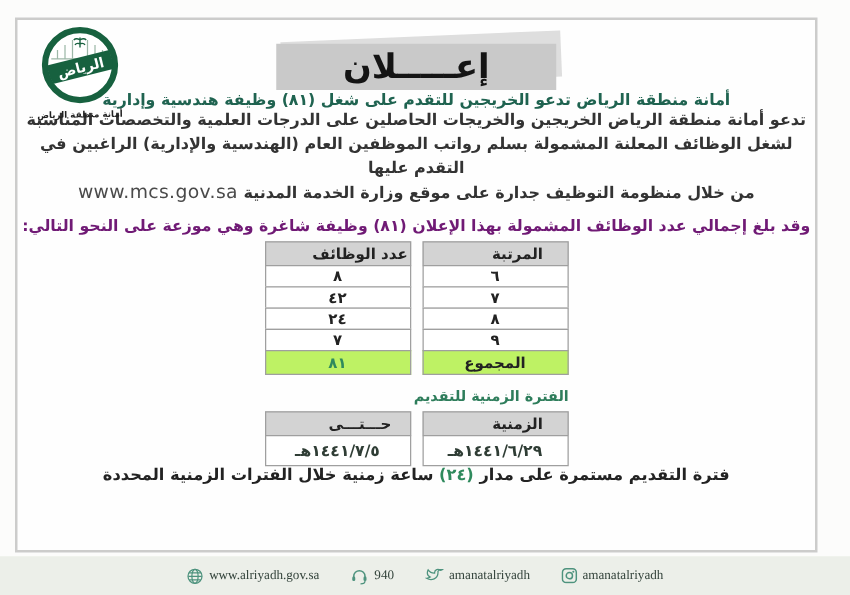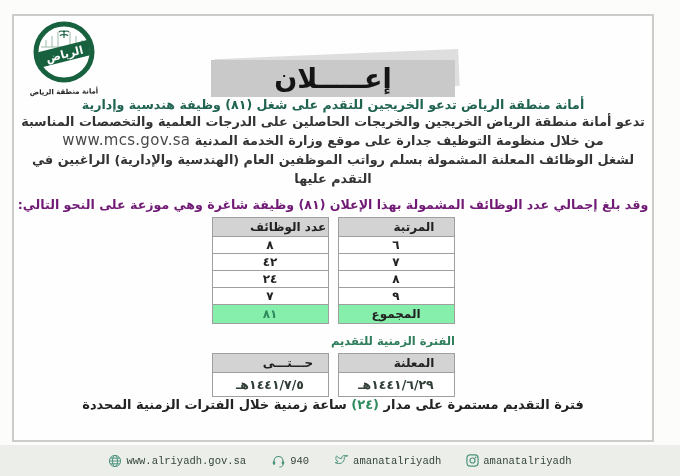--- a/index.html
+++ b/index.html
@@ -10,46 +10,46 @@
   }
   .card{
     position:absolute;left:12px;top:14px;width:642px;height:428px;
     background:#fefefe;border:2px solid #cccccb;box-sizing:border-box;
     direction:rtl;text-align:center;overflow:hidden;
   }
   
   .logo-wrap{position:absolute;top:5px;left:10px;width:80px;text-align:center;}
   .logo-caption{margin-top:1px;font-size:7px;font-weight:bold;color:#222;transform:rotate(-1deg);}
   
-  .banner{margin:44px auto 0;width:244px;height:37px;position:relative;}
+  .banner{margin:19px auto 0;width:224px;height:37px;position:relative;}
   .banner-back{position:absolute;left:4px;top:-6px;width:100%;height:100%;background:#dedede;transform:rotate(-2.4deg);}
   .banner-front{position:absolute;inset:0;background:#c9c9c9;display:flex;align-items:center;justify-content:center;
     font-size:27px;font-weight:bold;color:#141414;}
   
   .heading{font-size:12.6px;font-weight:bold;color:#1f6350;}
   .intro{font-size:12.8px;font-weight:bold;color:#333;line-height:19px;}
   .url{font-size:15px;font-weight:normal;color:#4a4a4a;letter-spacing:.3px;}
   .summary{margin-top:9px;font-size:12.6px;font-weight:bold;color:#701a75;}
   
   .tbl{margin:6px auto 0;display:flex;justify-content:center;gap:9px;direction:rtl;}
   .col{width:117px;}
   .cell{box-sizing:border-box;border:1px solid #9f9f9f;margin-top:-1px;height:18px;line-height:16px;
     font-size:12px;font-weight:bold;color:#222;background:#fff;}
   .cell.head{background:#d3d3d3;height:20px;line-height:18px;padding-left:36px;}
-  .cell.total{background:#86efac;height:20px;line-height:18px;}
+  .cell.total{background:#bef264;height:20px;line-height:18px;}
   .green{color:#2f8a5d;}
   .period-title{width:244px;margin:10px auto 0;text-align:right;font-size:11.5px;font-weight:bold;color:#2e7d5b;}
   .tbl.period .cell.val{height:25px;line-height:23px;font-size:12.5px;color:#2f3d35;}
   
   .bold-note{font-size:13px;font-weight:bold;color:#222;}
   
   .footer-bar{
     position:absolute;left:0;bottom:0;width:680px;height:31px;background:#ecefe9;
     display:flex;align-items:center;justify-content:center;gap:25px;
-    direction:ltr;font-family:Liberation Mono, monospace;font-size:10.5px;color:#33433b;
+    direction:ltr;font-family:Liberation Serif, serif;font-size:10.5px;color:#33433b;
   }
   .social-item{display:flex;align-items:center;gap:4px;}
   .social-item svg{display:block;}
 </style>
 </head>
 <body>
 
 <div class="card">
 
   <div class="logo-wrap">
@@ -78,25 +78,25 @@
 
   <div class="banner">
     <div class="banner-back"></div>
     <div class="banner-front">إعـــــلان</div>
   </div>
 
   <div class="heading">أمانة منطقة الرياض تدعو الخريجين للتقدم على شغل (٨١) وظيفة هندسية وإدارية</div>
 
   <div class="intro">
     <div>تدعو أمانة منطقة الرياض الخريجين والخريجات الحاصلين على الدرجات العلمية والتخصصات المناسبة</div>
+    <div>لشغل الوظائف المعلنة المشمولة بسلم رواتب الموظفين العام (الهندسية والإدارية) الراغبين في التقدم عليها</div>
     <div>
       <span>من خلال منظومة التوظيف جدارة على موقع وزارة الخدمة المدنية</span>
       <span class="url">www.mcs.gov.sa</span>
     </div>
-    <div>لشغل الوظائف المعلنة المشمولة بسلم رواتب الموظفين العام (الهندسية والإدارية) الراغبين في التقدم عليها</div>
   </div>
 
   <div class="summary">وقد بلغ إجمالي عدد الوظائف المشمولة بهذا الإعلان (٨١) وظيفة شاغرة وهي موزعة على النحو التالي:</div>
 
   <div class="tbl">
     <div class="col">
       <div class="cell head">المرتبة</div>
       <div class="cell">٦</div>
       <div class="cell">٧</div>
       <div class="cell">٨</div>
@@ -109,21 +109,21 @@
       <div class="cell">٤٢</div>
       <div class="cell">٢٤</div>
       <div class="cell">٧</div>
       <div class="cell total green">٨١</div>
     </div>
   </div>
 
   <div class="period-title">الفترة الزمنية للتقديم</div>
   <div class="tbl period">
     <div class="col">
-      <div class="cell head">المعلنة</div>
+      <div class="cell head">الزمنية</div>
       <div class="cell val">١٤٤١/٦/٢٩هـ</div>
     </div>
     <div class="col">
       <div class="cell head">حـــتـــى</div>
       <div class="cell val">١٤٤١/٧/٥هـ</div>
     </div>
   </div>
 
   <div class="bold-note">
     <span>فترة التقديم مستمرة على مدار</span>

